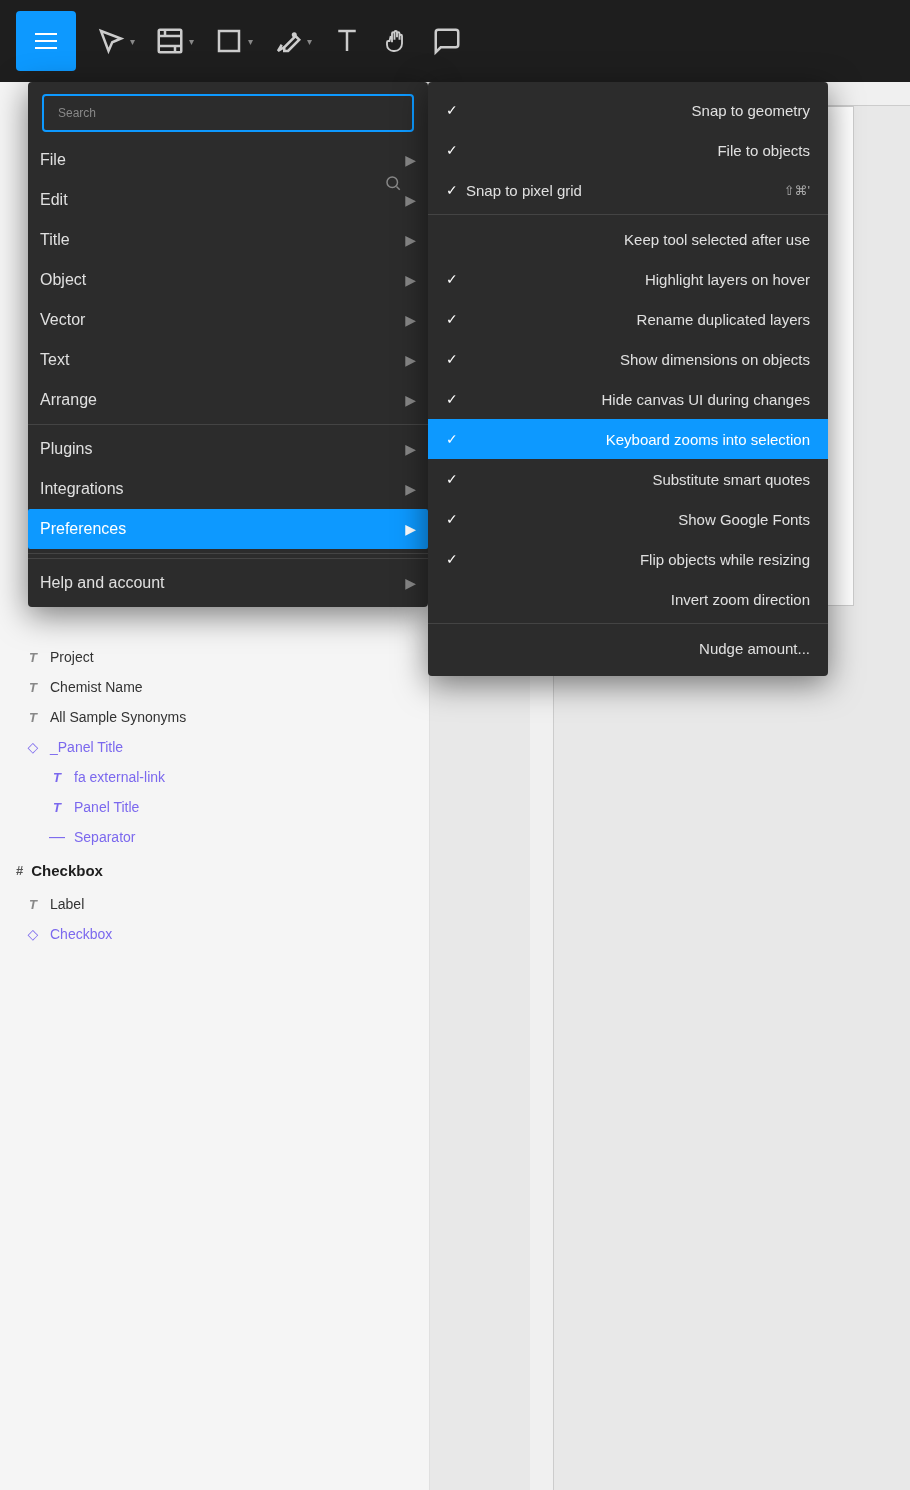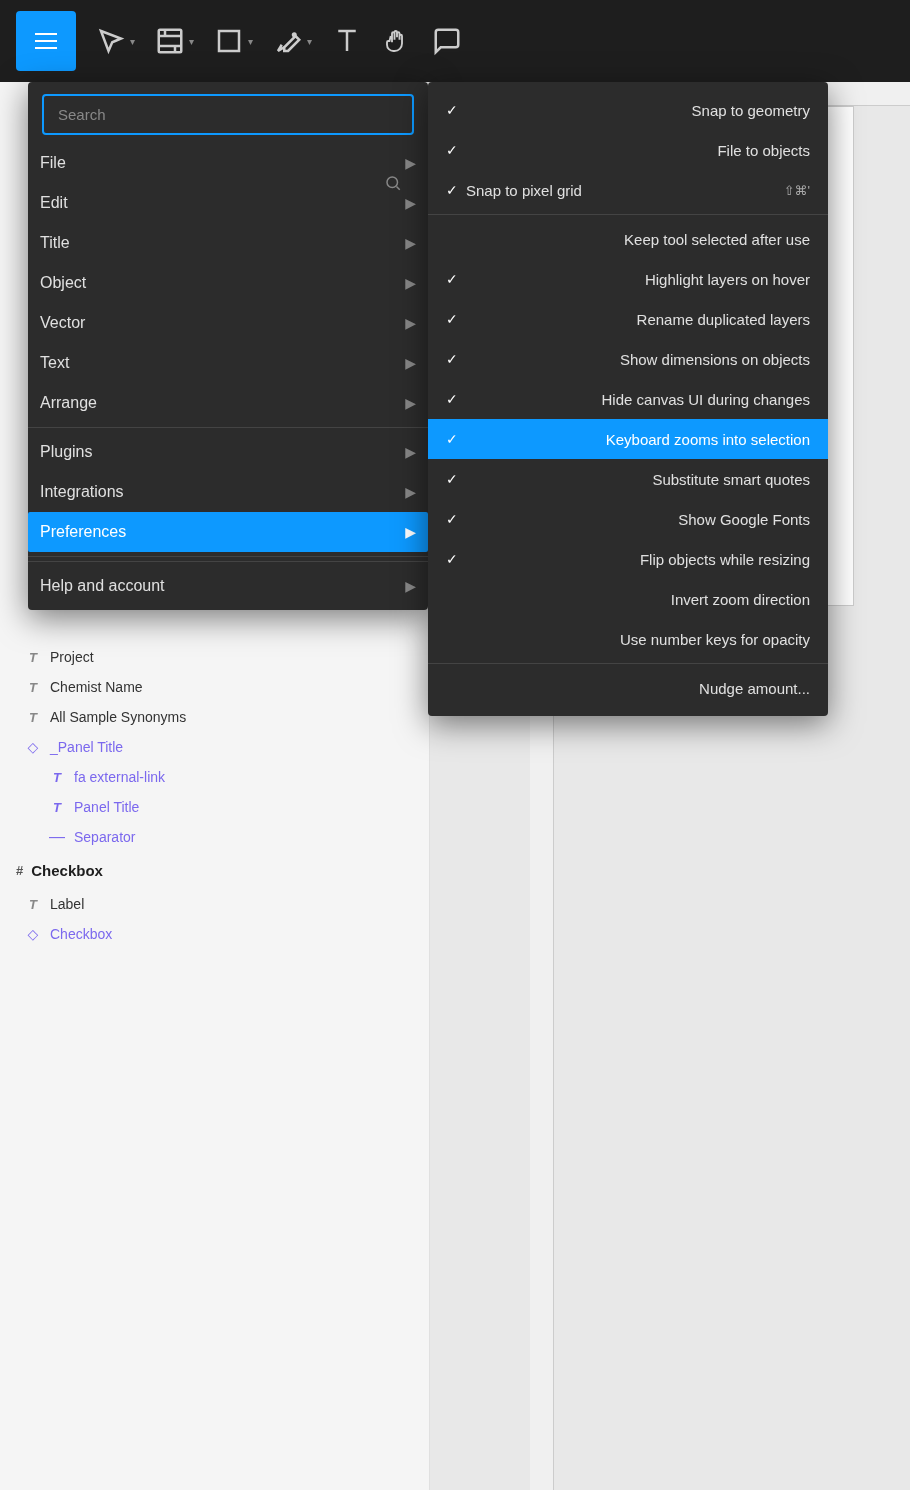--- a/index.html
+++ b/index.html
@@ -148,21 +148,21 @@
     .menu-search-container {
       padding: 12px 14px 8px;
     }
     .menu-search {
       width: 100%;
       background: transparent;
       border: 2px solid #0d99ff;
       border-radius: 4px;
       color: #5eead4;
       padding: 10px 40px 10px 14px;
-      font-size: 15px;
+      font-size: 12px;
       outline: none;
     }
     .menu-search::placeholder { color: #888; }
     .search-icon-wrap {
       position: absolute;
       right: 26px; top: 92px;
       color: #888; font-size: 18px;
     }
 
     
@@ -485,24 +485,20 @@
     <span>Show Google Fonts</span>
   </div>
   <div class="pref-item">
     <span class="check">✓</span>
     <span>Flip objects while resizing</span>
   </div>
   <div class="pref-item">
     <span class="check empty">✓</span>
     <span>Invert zoom direction</span>
   </div>
-  <div class="pref-item">
-    <span class="check empty">✓</span>
-    <span>Use number keys for opacity</span>
-  </div>
 
   <div class="pref-divider"></div>
 
   <div class="pref-item">
     <span class="check empty">✓</span>
     <span>Nudge amount...</span>
   </div>
 </div>
 
 </body></html>

